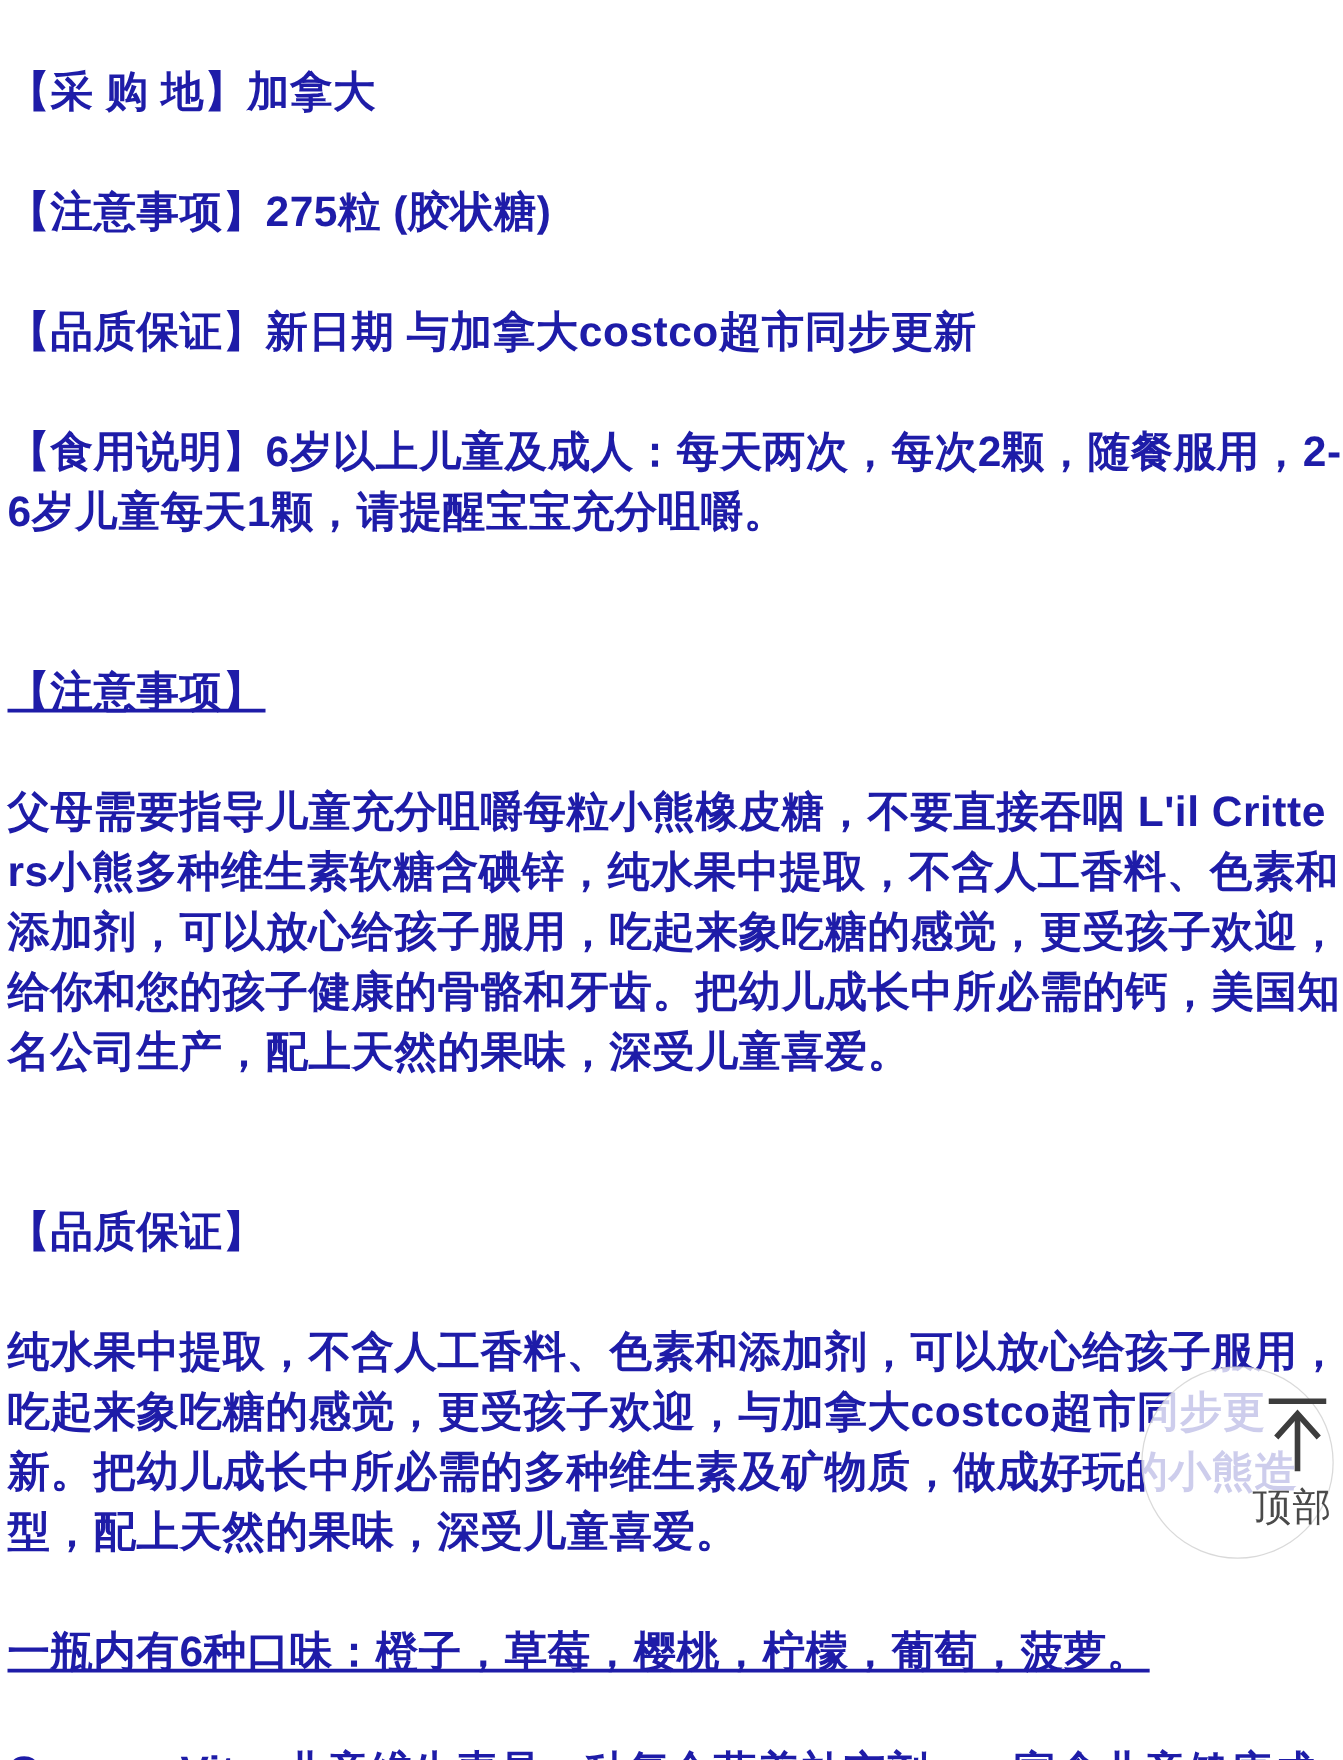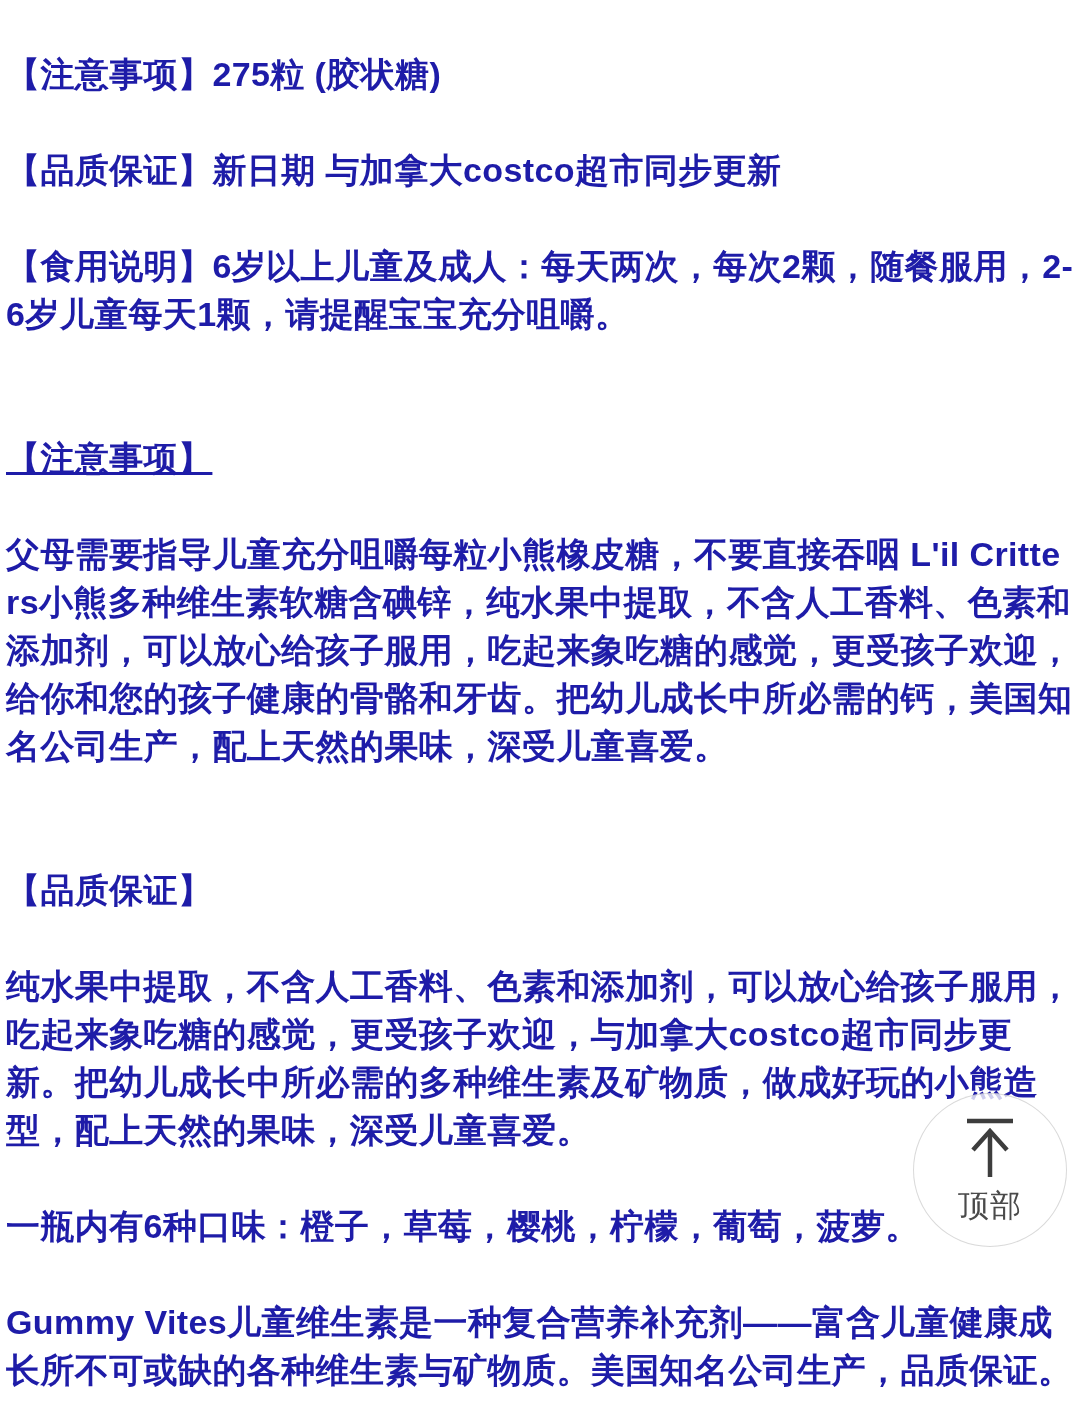--- a/index.html
+++ b/index.html
@@ -32,36 +32,36 @@
   .detail-content p, .detail-content h2 {
     margin: 0;
     font-size: 34px;
     font-weight: bold;
   }
   .para-info       { margin-top: 0; }
   .head-notice     { margin-top: 58px; text-decoration: underline; }
   .para-notice     { margin-top: 32px; }
   .head-desc       { margin-top: 52px; }
   .para-desc       { margin-top: 0; }
-  .para-flavors    { margin-top: 43px; }
+  .para-flavors    { margin-top: 43px; text-decoration: underline; }
   .para-supplement { margin-top: 33px; }
 
   .back-to-top {
     position: absolute;
     left: 913px;
     top: 1093px;
     width: 154px;
     height: 154px;
     border-radius: 50%;
     background: rgba(255, 255, 255, 0.78);
     border: 1px solid rgba(170, 170, 170, 0.45);
     box-sizing: border-box;
     display: flex;
     flex-direction: column;
-    align-items: center;
+    align-items: flex-end;
     justify-content: center;
     gap: 10px;
     padding: 0;
     cursor: pointer;
     z-index: 5;
     font-family: "Liberation Sans", sans-serif;
   }
   .back-to-top .arrow-icon {
     display: block;
     line-height: 0;
@@ -78,20 +78,21 @@
     line-height: 34px;
     color: #4a4a4a;
     font-weight: normal;
     letter-spacing: 1px;
   }
 </style>
 </head>
 <body>
 
 <div class="detail-content">
+  <p class="para-info">【采 购 地】加拿大</p>
   <p class="para-info">【注意事项】275粒 (胶状糖)</p>
   <p class="para-info">【品质保证】新日期 与加拿大costco超市同步更新</p>
   <p class="para-info">【食用说明】6岁以上儿童及成人：每天两次，每次2颗，随餐服用，2-6岁儿童每天1颗，请提醒宝宝充分咀嚼。</p>
 
   <h2 class="head-notice">【注意事项】</h2>
   <p class="para-notice">父母需要指导儿童充分咀嚼每粒小熊橡皮糖，不要直接吞咽 L'il Critters小熊多种维生素软糖含碘锌，纯水果中提取，不含人工香料、色素和添加剂，可以放心给孩子服用，吃起来象吃糖的感觉，更受孩子欢迎，给你和您的孩子健康的骨骼和牙齿。把幼儿成长中所必需的钙，美国知名公司生产，配上天然的果味，深受儿童喜爱。</p>
 
   <h2 class="head-desc">【品质保证】</h2>
   <p class="para-desc">纯水果中提取，不含人工香料、色素和添加剂，可以放心给孩子服用，吃起来象吃糖的感觉，更受孩子欢迎，与加拿大costco超市同步更新。把幼儿成长中所必需的多种维生素及矿物质，做成好玩的小熊造型，配上天然的果味，深受儿童喜爱。</p>
   <p class="para-flavors">一瓶内有6种口味：橙子，草莓，樱桃，柠檬，葡萄，菠萝。</p>

